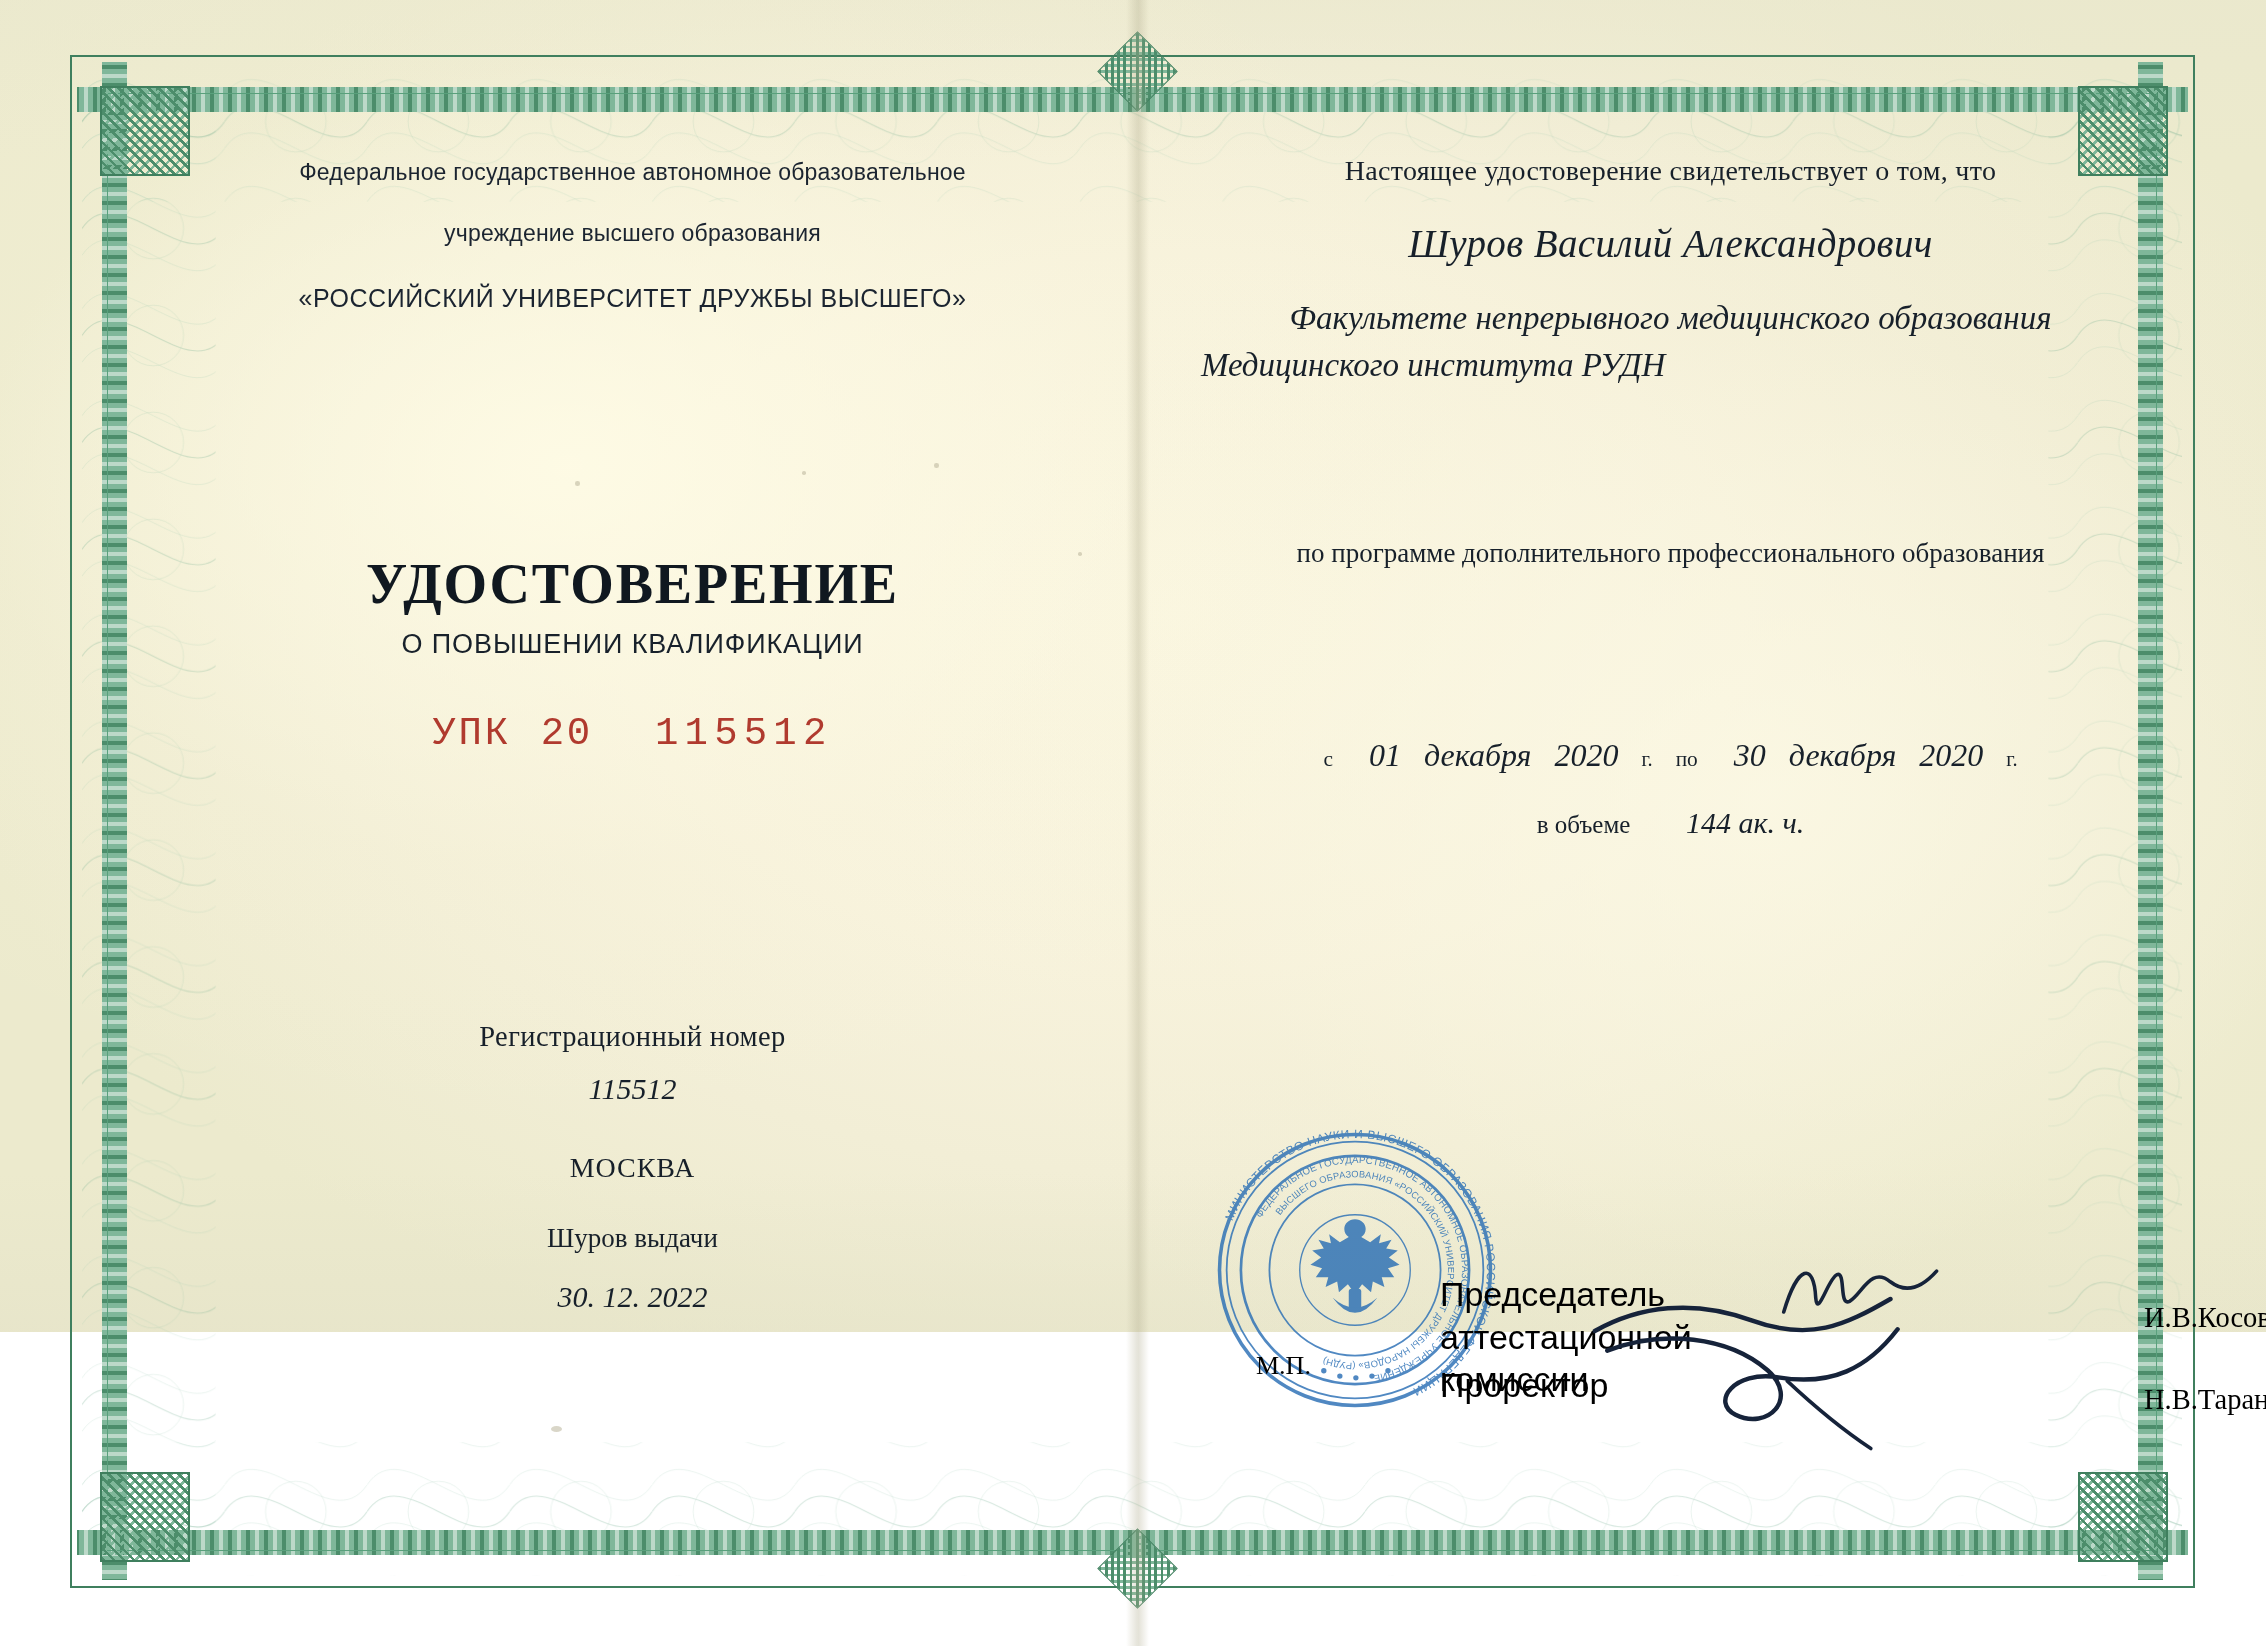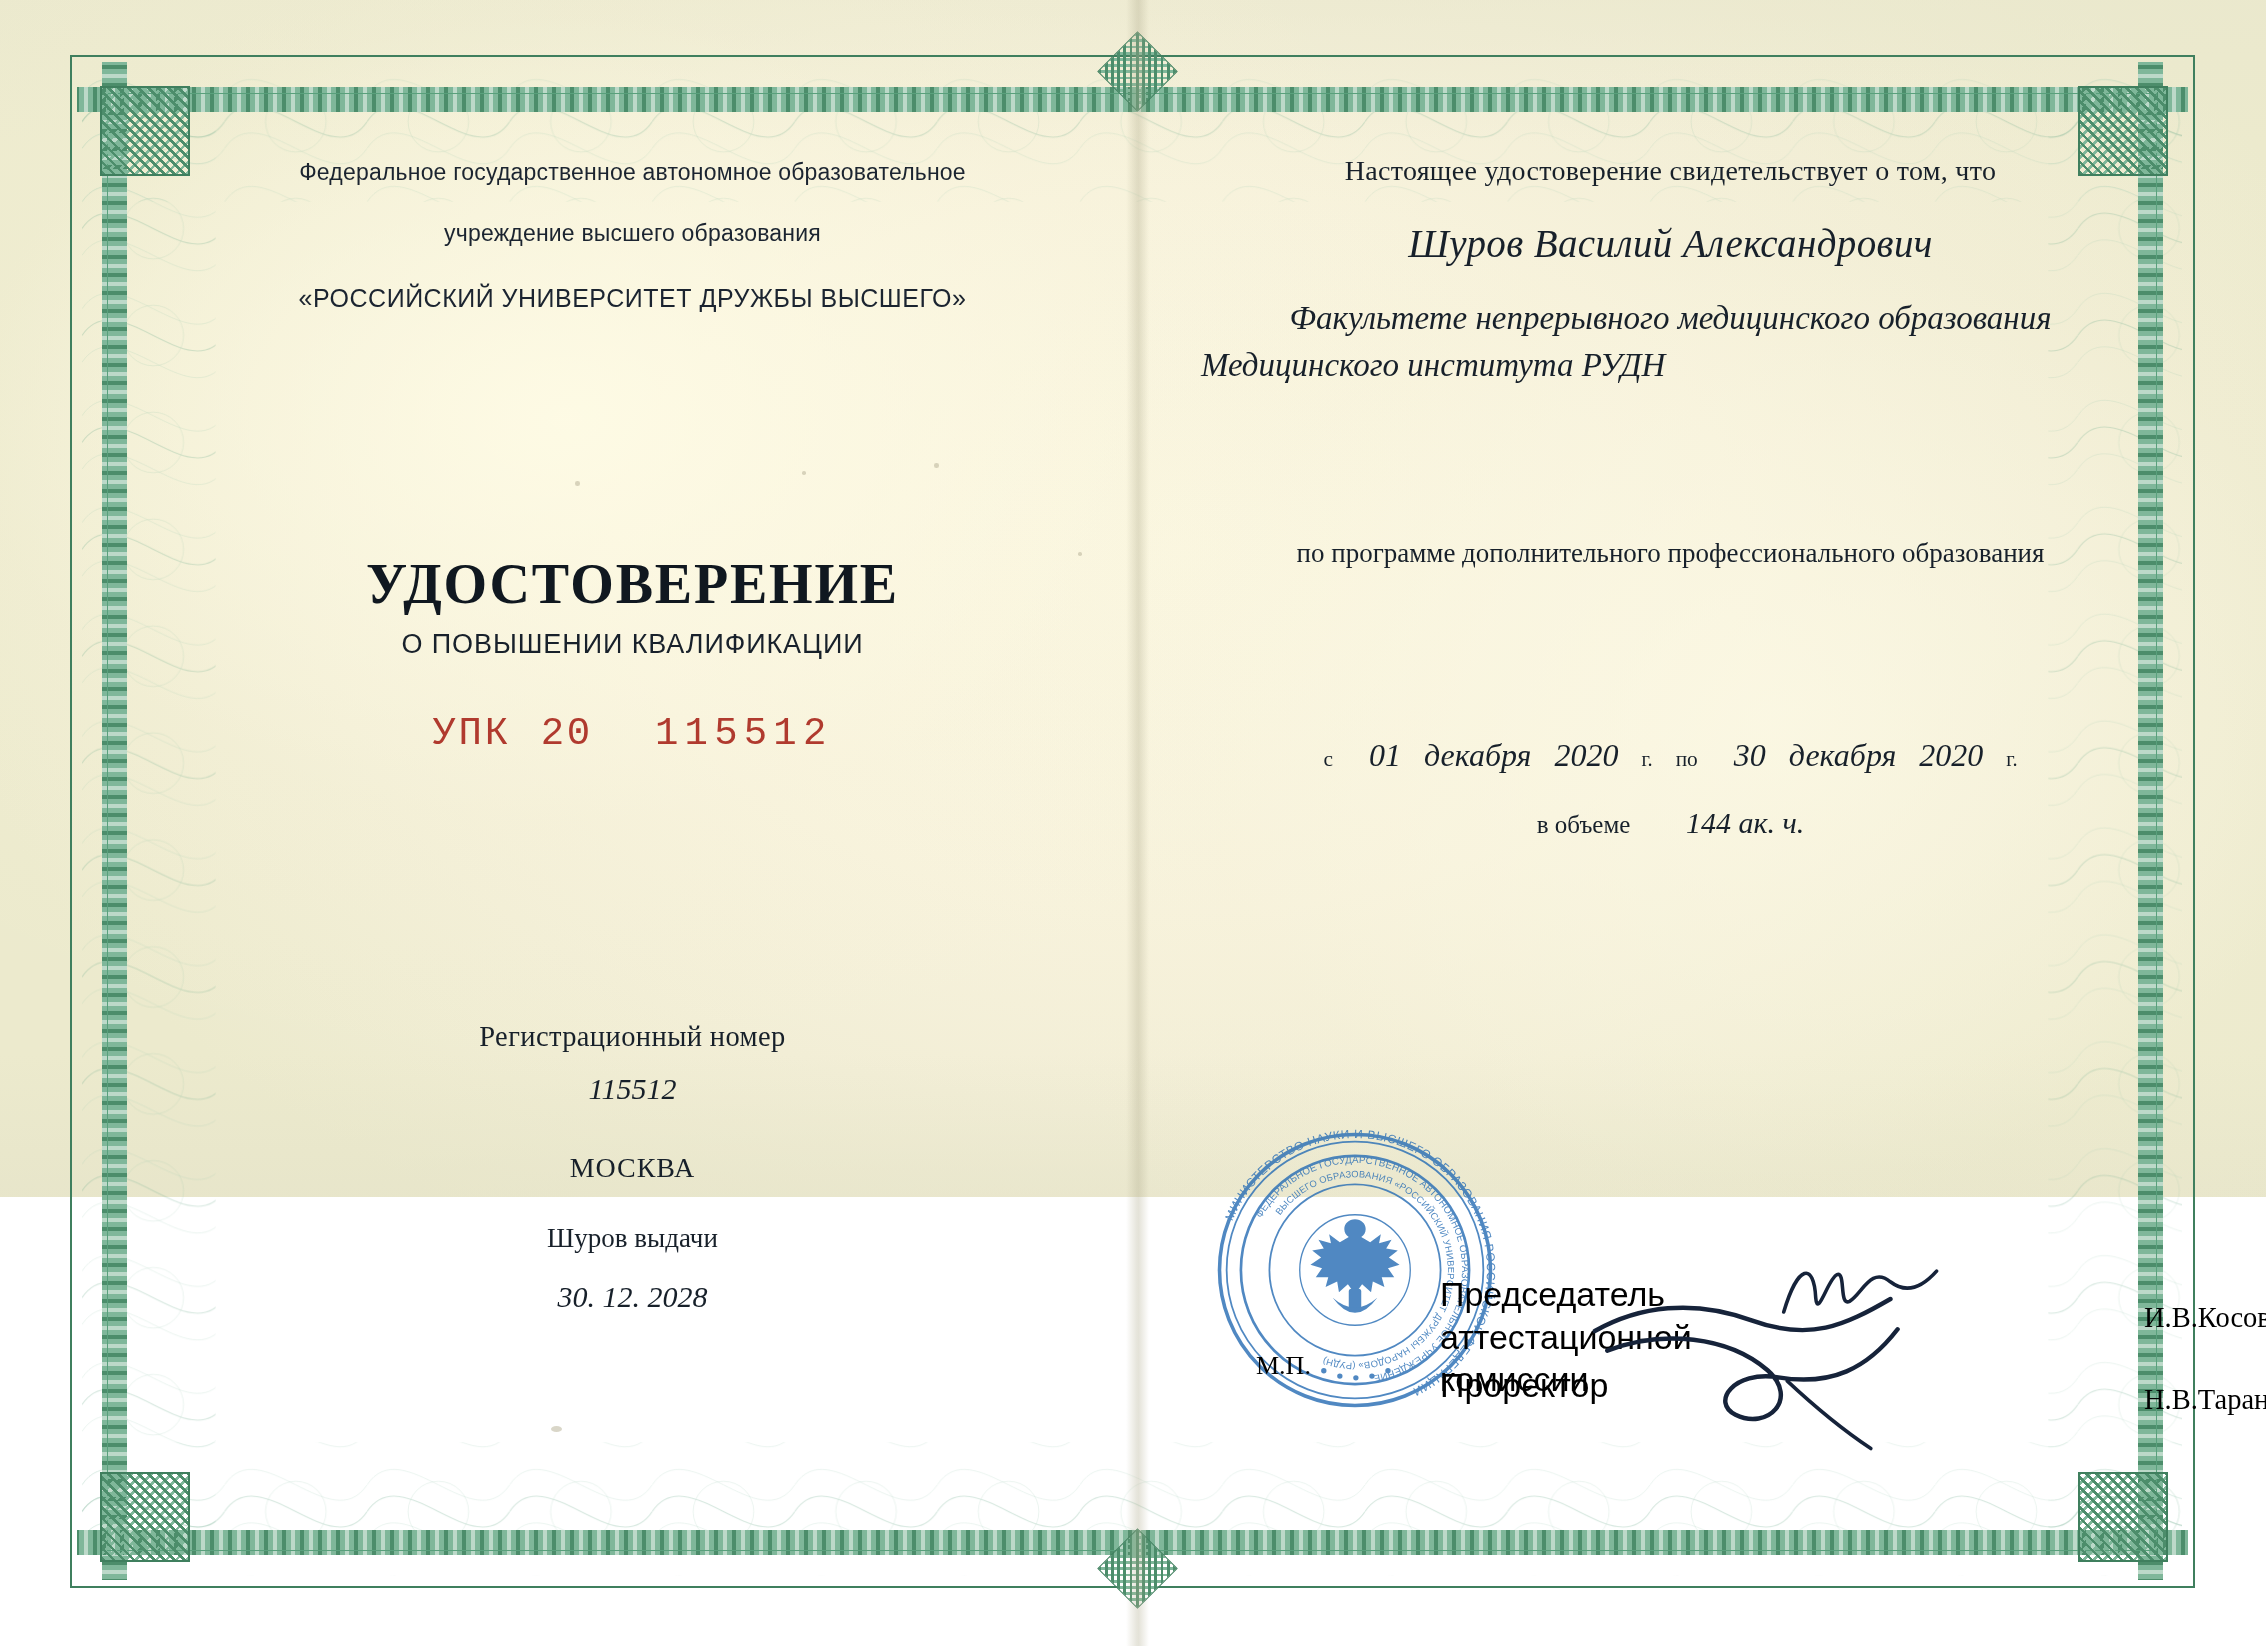--- a/index.html
+++ b/index.html
@@ -13,21 +13,21 @@
     height: 1647px;
     font-family: "Liberation Serif", serif;
     overflow: hidden;
   }
 
   
   .sheet {
     position: absolute;
     left: 0; top: 0;
     width: 2266px;
-    height: 1197px;
+    height: 1332px;
     background:
       radial-gradient(ellipse 1248px 802px at 52% 46%, #fbf7e2 0%, #f7f2dc 45%, #f2eed6 70%, #eceacd 100%);
   }
   
   .paper-tint {
     position: absolute;
     inset: 0;
     background:
       radial-gradient(ellipse 980px 668px at 25% 35%, rgba(255,252,230,0.85) 0%, rgba(250,246,220,0.2) 60%, rgba(240,236,208,0) 100%),
       radial-gradient(ellipse 891px 713px at 78% 60%, rgba(252,249,229,0.75) 0%, rgba(245,241,214,0.15) 65%, rgba(240,236,208,0) 100%),
@@ -393,21 +393,21 @@
 
     <div class="serial-row">
       <span class="s-prefix">УПК</span><span class="s-year">20</span><span class="s-num">115512</span>
     </div>
 
     <div class="reg-block">
       <div class="reg-label">Регистрационный номер</div>
       <div class="reg-number">115512</div>
       <div class="city">МОСКВА</div>
       <div class="issue-label">Шуров выдачи</div>
-      <div class="issue-date">30. 12. 2028</div>
+      <div class="issue-date">30. 12. 2022</div>
     </div>
   </div>
 
   <div class="col-right">
 
     <div class="r-intro">Настоящее удостоверение свидетельствует о том, что</div>
     <div class="r-name">Шуров Василий Александрович</div>
 
     <div class="r-faculty">Факультете непрерывного медицинского образования</div>
     <div class="r-faculty" style="margin-top:1.8px; text-align:left; padding-left:25px;">Медицинского института РУДН</div>

